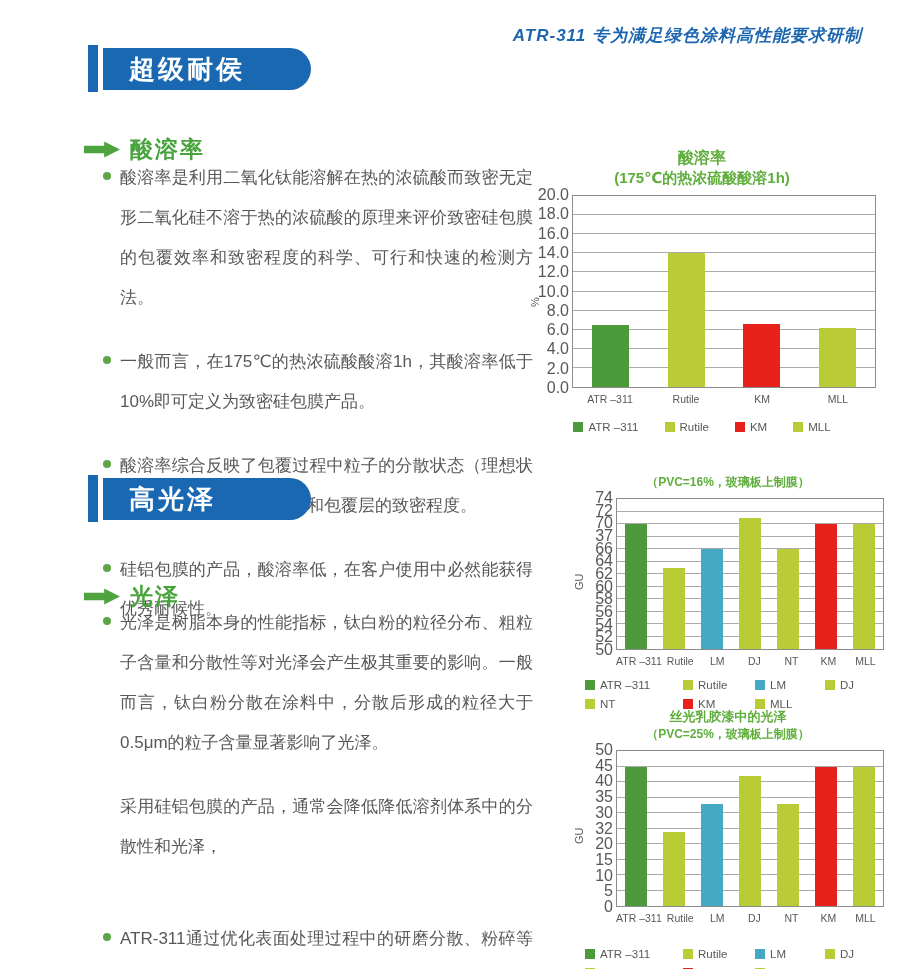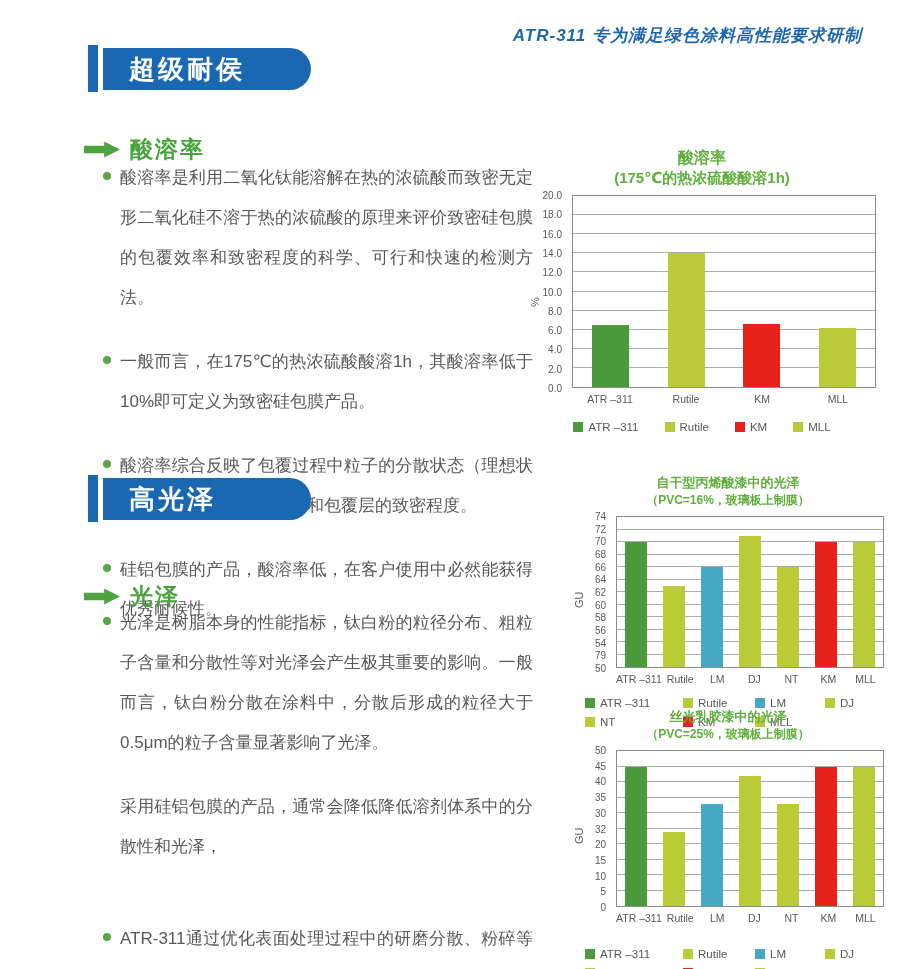--- a/index.html
+++ b/index.html
@@ -48,21 +48,21 @@
   .c2 .chart-title,.c3 .chart-title { font-size:13px; }
   .c2 .chart-subtitle,.c3 .chart-subtitle { font-size:12px; }
   .chart-subtitle { text-align:center; font-weight:bold; color:#5fae3c; margin-bottom:7px; }
   .chart-body { display:flex; align-items:flex-start; }
   .ylabel { flex:none; width:14px; font-size:11px; color:#595757; transform:rotate(-90deg);
             align-self:center; }
   .yticks { flex:none; position:relative; width:30px; }
   .c1 .yticks,.c1 .plot { height:193px; }
   .c2 .yticks,.c2 .plot { height:152px; }
   .c3 .yticks,.c3 .plot { height:157px; }
-  .ytick { position:absolute; right:10px; transform:translateY(50%); font-size:10px; color:#595757; }
+  .ytick { position:absolute; right:3px; transform:translateY(50%); font-size:16px; color:#595757; }
   .plot-col { flex:1; }
   .plot { position:relative; display:flex; align-items:flex-end; border:1px solid #8c8c8c;
           background:#ffffff; }
   .gridline { position:absolute; left:0; right:0; height:1px; background:#ababab; }
   .slot { position:relative; flex:1; display:flex; justify-content:center; align-items:flex-end;
           height:100%; }
   .bar { position:relative; z-index:1; }
   .c1 .bar { width:49%; } .c2 .bar,.c3 .bar { width:60%; }
   .xlabels { display:flex; margin-top:5px; }
   .xlabels span { flex:1; text-align:center; font-size:10.5px; color:#595757; white-space:nowrap; }
@@ -196,37 +196,36 @@
       <span class="dot hidden"></span>
       <span>采用硅铝包膜的产品，通常会降低降低溶剂体系中的分散性和光泽，</span>
     </div>
     <div class="para gap-lg">
       <span class="dot"></span>
       <span>ATR-311通过优化表面处理过程中的研磨分散、粉碎等工艺和采用优秀且易于控制的致密硅表面包膜工艺，确保ATR-311在高光泽涂料中的使用要求，达到优秀的光泽度。</span>
     </div>
   </div>
 
   <div class="chart c2">
-    <div class="chart-title">自干型丙烯酸漆中的光泽</div>
     <div class="chart-subtitle">（PVC=16%，玻璃板上制膜）</div>
     <div class="chart-body">
       <div class="ylabel">GU</div>
       <div class="yticks">
           <div class="ytick" style="bottom: 100%;">74</div>
           <div class="ytick" style="bottom: 91.6667%;">72</div>
           <div class="ytick" style="bottom: 83.3333%;">70</div>
-          <div class="ytick" style="bottom: 75%;">68</div>
+          <div class="ytick" style="bottom: 75%;">37</div>
           <div class="ytick" style="bottom: 66.6667%;">66</div>
           <div class="ytick" style="bottom: 58.3333%;">64</div>
           <div class="ytick" style="bottom: 50%;">62</div>
           <div class="ytick" style="bottom: 41.6667%;">60</div>
           <div class="ytick" style="bottom: 33.3333%;">58</div>
           <div class="ytick" style="bottom: 25%;">56</div>
           <div class="ytick" style="bottom: 16.6667%;">54</div>
-          <div class="ytick" style="bottom: 8.33333%;">79</div>
+          <div class="ytick" style="bottom: 8.33333%;">52</div>
           <div class="ytick" style="bottom: 0%;">50</div>
         </div>
       <div class="plot-col">
         <div class="plot">
             <div class="gridline" style="bottom: 91.6667%;"></div>
             <div class="gridline" style="bottom: 83.3333%;"></div>
             <div class="gridline" style="bottom: 75%;"></div>
             <div class="gridline" style="bottom: 66.6667%;"></div>
             <div class="gridline" style="bottom: 58.3333%;"></div>
             <div class="gridline" style="bottom: 50%;"></div>

